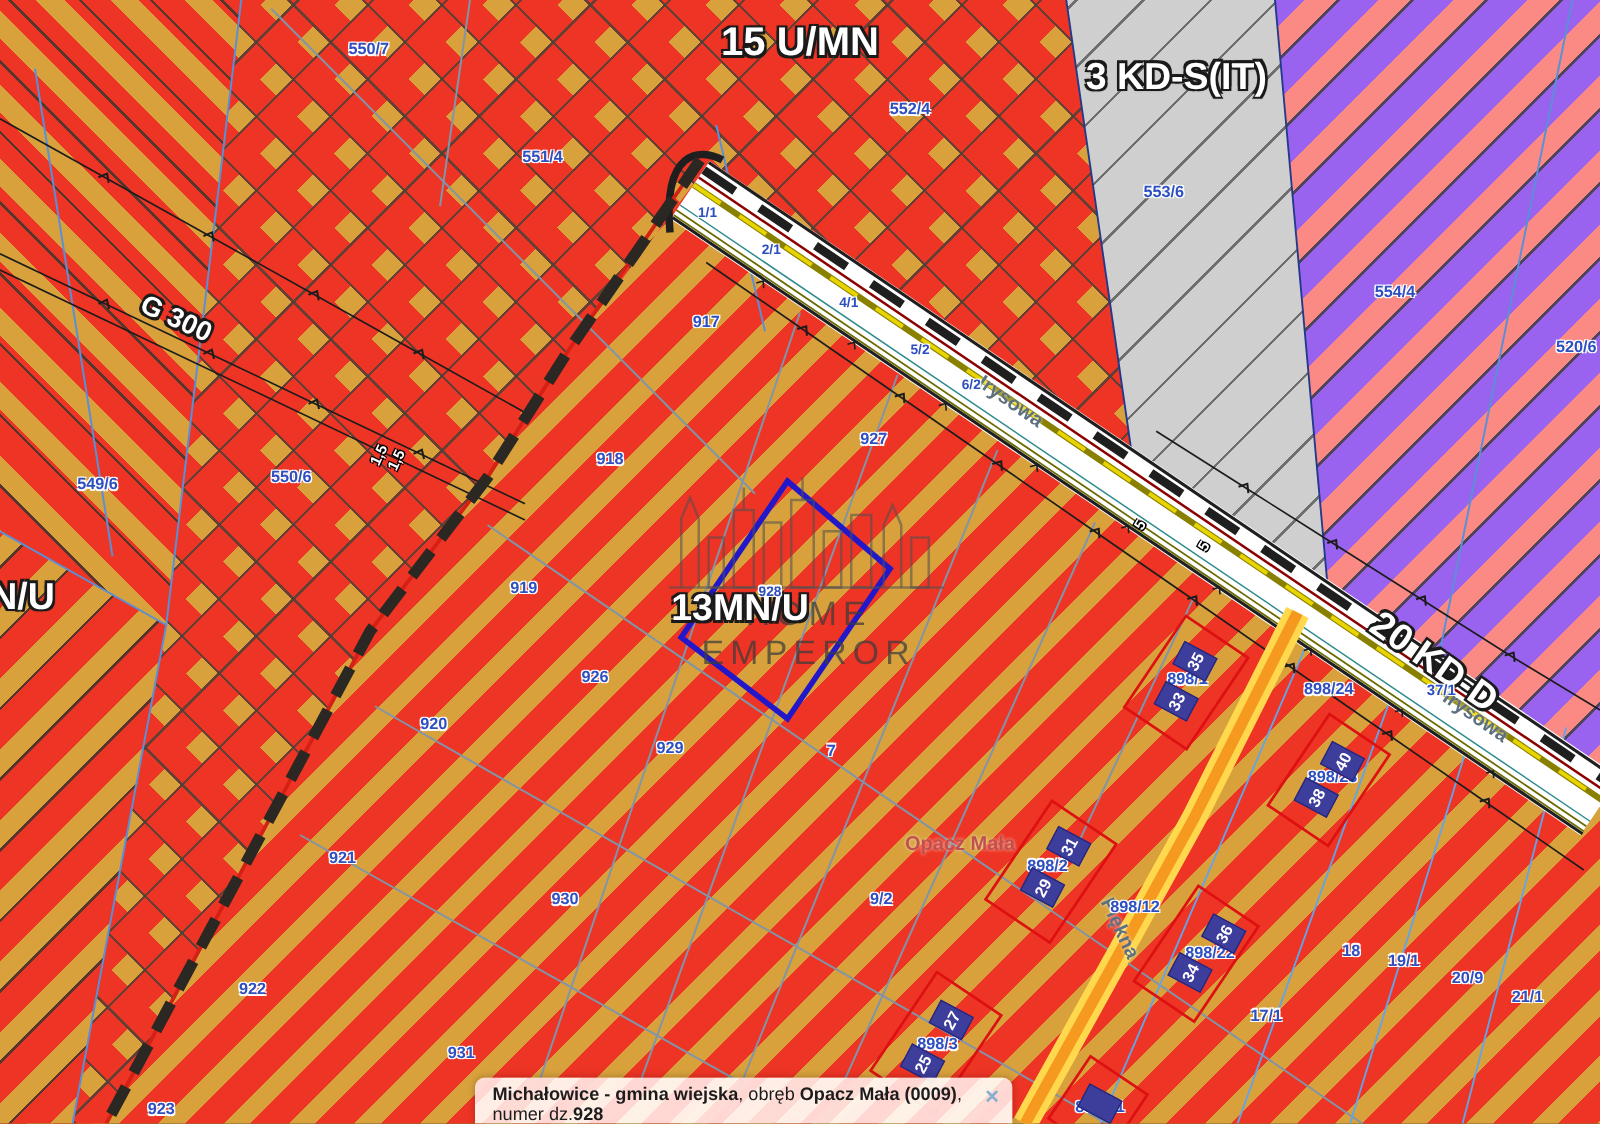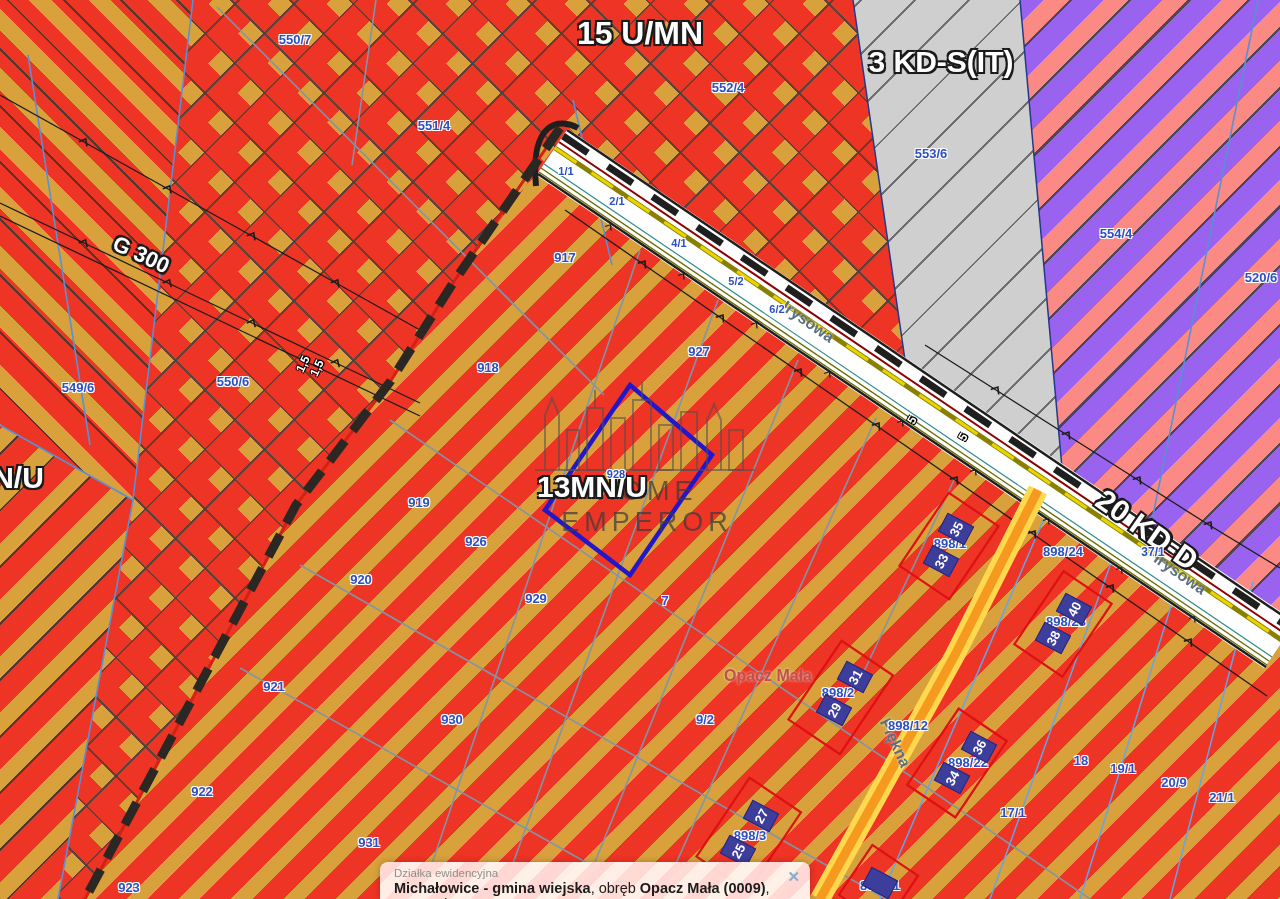--- a/index.html
+++ b/index.html
@@ -185,22 +185,22 @@
       <div class="lbl lp" style="left: 295px; top: 39px;">550/7</div>
       <div class="lbl lp" style="left: 434px; top: 125px;">551/4</div>
       <div class="lbl lp" style="left: 728px; top: 87px;">552/4</div>
       <div class="lbl lp" style="left: 931px; top: 153px;">553/6</div>
       <div class="lbl lp" style="left: 1116px; top: 233px;">554/4</div>
       <div class="lbl lp" style="left: 1261px; top: 277px;">520/6</div>
       <div class="lbl lp" style="left: 78px; top: 387px;">549/6</div>
       <div class="lbl lp" style="left: 233px; top: 381px;">550/6</div>
       <div class="lbl lp" style="left: 565px; top: 257px;">917</div>
       <div class="lbl lp" style="left: 488px; top: 367px;">918</div>
-      <div class="lbl lp" style="left: 419px; top: 470px; margin-top: 32px;">919</div>
-      <div class="lbl lp" style="left: 347px; top: 579px; margin-left: 14px;">920</div>
+      <div class="lbl lp" style="left: 419px; top: 470px;">919</div>
+      <div class="lbl lp" style="left: 347px; top: 579px;">920</div>
       <div class="lbl lp" style="left: 274px; top: 686px;">921</div>
       <div class="lbl lp" style="left: 202px; top: 791px;">922</div>
       <div class="lbl lp" style="left: 129px; top: 887px;">923</div>
       <div class="lbl lp" style="left: 476px; top: 541px;">926</div>
       <div class="lbl lp" style="left: 699px; top: 351px;">927</div>
       <div class="lbl lp" style="left: 616px; top: 474px; font-size: 11px;">928</div>
       <div class="lbl lp" style="left: 536px; top: 598px;">929</div>
       <div class="lbl lp" style="left: 452px; top: 719px;">930</div>
       <div class="lbl lp" style="left: 369px; top: 842px;">931</div>
       <div class="lbl lp" style="left: 665px; top: 600px;">7</div>
@@ -234,17 +234,16 @@
       <div class="hbox" style="left: 855px; top: 677px;">31</div>
       <div class="hbox" style="left: 834px; top: 710px;">29</div>
       <div class="hbox" style="left: 979px; top: 747px;">36</div>
       <div class="hbox" style="left: 952px; top: 778px;">34</div>
       <div class="hbox" style="left: 761px; top: 816px;">27</div>
       <div class="hbox" style="left: 738px; top: 851px;">25</div>
       <div class="hbox" style="left: 880px; top: 883px;"></div>
     </div>
 
   <div id="info">
-    <div class="t1">Działka ewidencyjna</div>
     <div class="t2" id="info-line"><span class="b">Michałowice - gmina wiejska</span><span>, obręb </span><span class="b">Opacz Mała (0009)</span><span>, numer dz.</span><span class="b">928</span></div>
     <div id="info-close">✕</div>
   </div>
 </div>
 
 </body></html>

